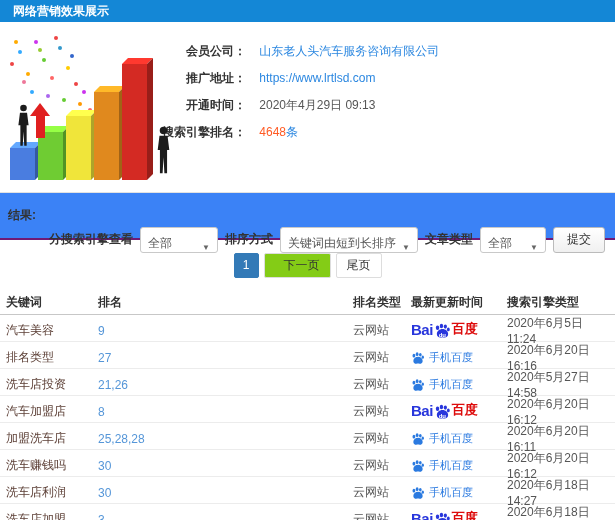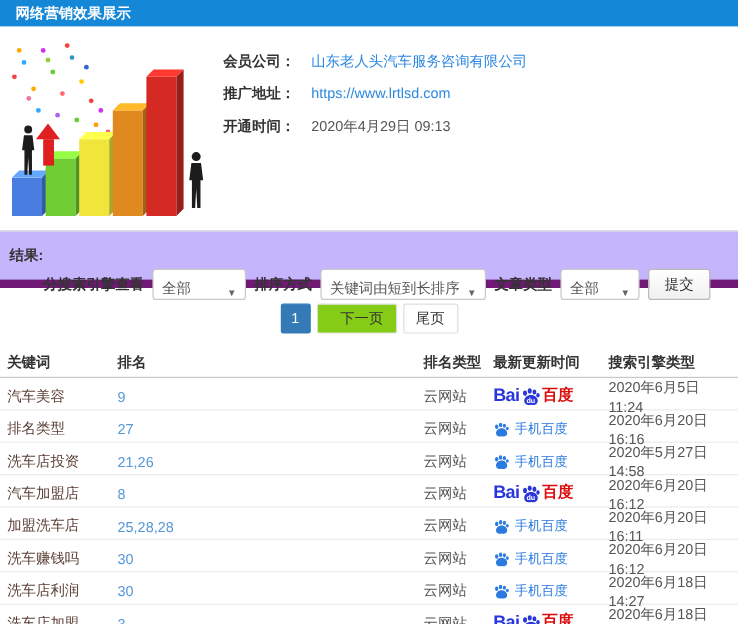--- a/index.html
+++ b/index.html
@@ -38,24 +38,24 @@
       88px 84px 0 #3af,96px 90px 0 #e44; }
   .arrow-up { position:absolute; left:26px; bottom:44px; width:20px; }
   .arrow-up .head { width:0; height:0; border-left:10px solid transparent;
     border-right:10px solid transparent; border-bottom:13px solid #e02020; }
   .arrow-up .shaft { width:9px; height:22px; background:#e02020; margin:0 auto; }
   .person { position:absolute; fill:#1c1c1c; }
   .person.man1 { left:11px; bottom:34px; width:17px; height:44px; }
   .person.man2 { right:3px; bottom:6px; width:19px; height:50px; }
 
   
-  .filterbar { height:48px; background:#c4b5fd; border-top:1px solid #e2e2e2;
-    border-bottom:7px solid #701a75; display:flex; align-items:center; padding-left:8px; }
+  .filterbar { height:48px; background:#3b82f6; border-top:1px solid #e2e2e2;
+    border-bottom:2px solid #701a75; display:flex; align-items:center; padding-left:8px; }
   .result-label { font-weight:bold; }
-  .filter-controls { display:flex; align-items:center; gap:7px; margin-left:auto; padding-right:23px;margin-top:48px; }
+  .filter-controls { display:flex; align-items:center; gap:7px; margin-left:auto; padding-right:10px;margin-top:48px; }
   .f-label { font-weight:bold; white-space:nowrap; }
   .select { display:inline-flex; align-items:flex-end; justify-content:space-between;
     height:26px; background:#fff; border:1px solid #c9c9c9; border-radius:3px;
     padding:0 7px; color:#555; cursor:pointer; white-space:nowrap; }
   .sel-engine { width:78px; } .sel-sort { width:138px; } .sel-article { width:66px; }
   .caret { font-size:8px; color:#666; margin-left:6px; }
   .submit { height:26px; padding:0 13px; border:1px solid #bbb; border-radius:3px;
     background:linear-gradient(#fff,#f0f0f0); font-size:12px; color:#333; cursor:pointer; }
 
   
@@ -123,20 +123,24 @@
       <span class="info-value link">山东老人头汽车服务咨询有限公司</span>
     </div>
     <div class="info-row">
       <span class="info-label">推广地址：</span>
       <span class="info-value link">https://www.lrtlsd.com</span>
     </div>
     <div class="info-row">
       <span class="info-label">开通时间：</span>
       <span class="info-value">2020年4月29日 09:13</span>
     </div>
+    <div class="info-row">
+      <span class="info-label">搜索引擎排名：</span>
+      <span class="count-num">4648</span><span class="count-suffix">条</span>
+    </div>
   </div>
 </section>
 
 <section class="filterbar">
   <span class="result-label">结果:</span>
   <div class="filter-controls">
     <span class="f-label">分搜索引擎查看</span>
     <div class="select sel-engine">
       <span>全部</span>
       <span class="caret">▼</span>

